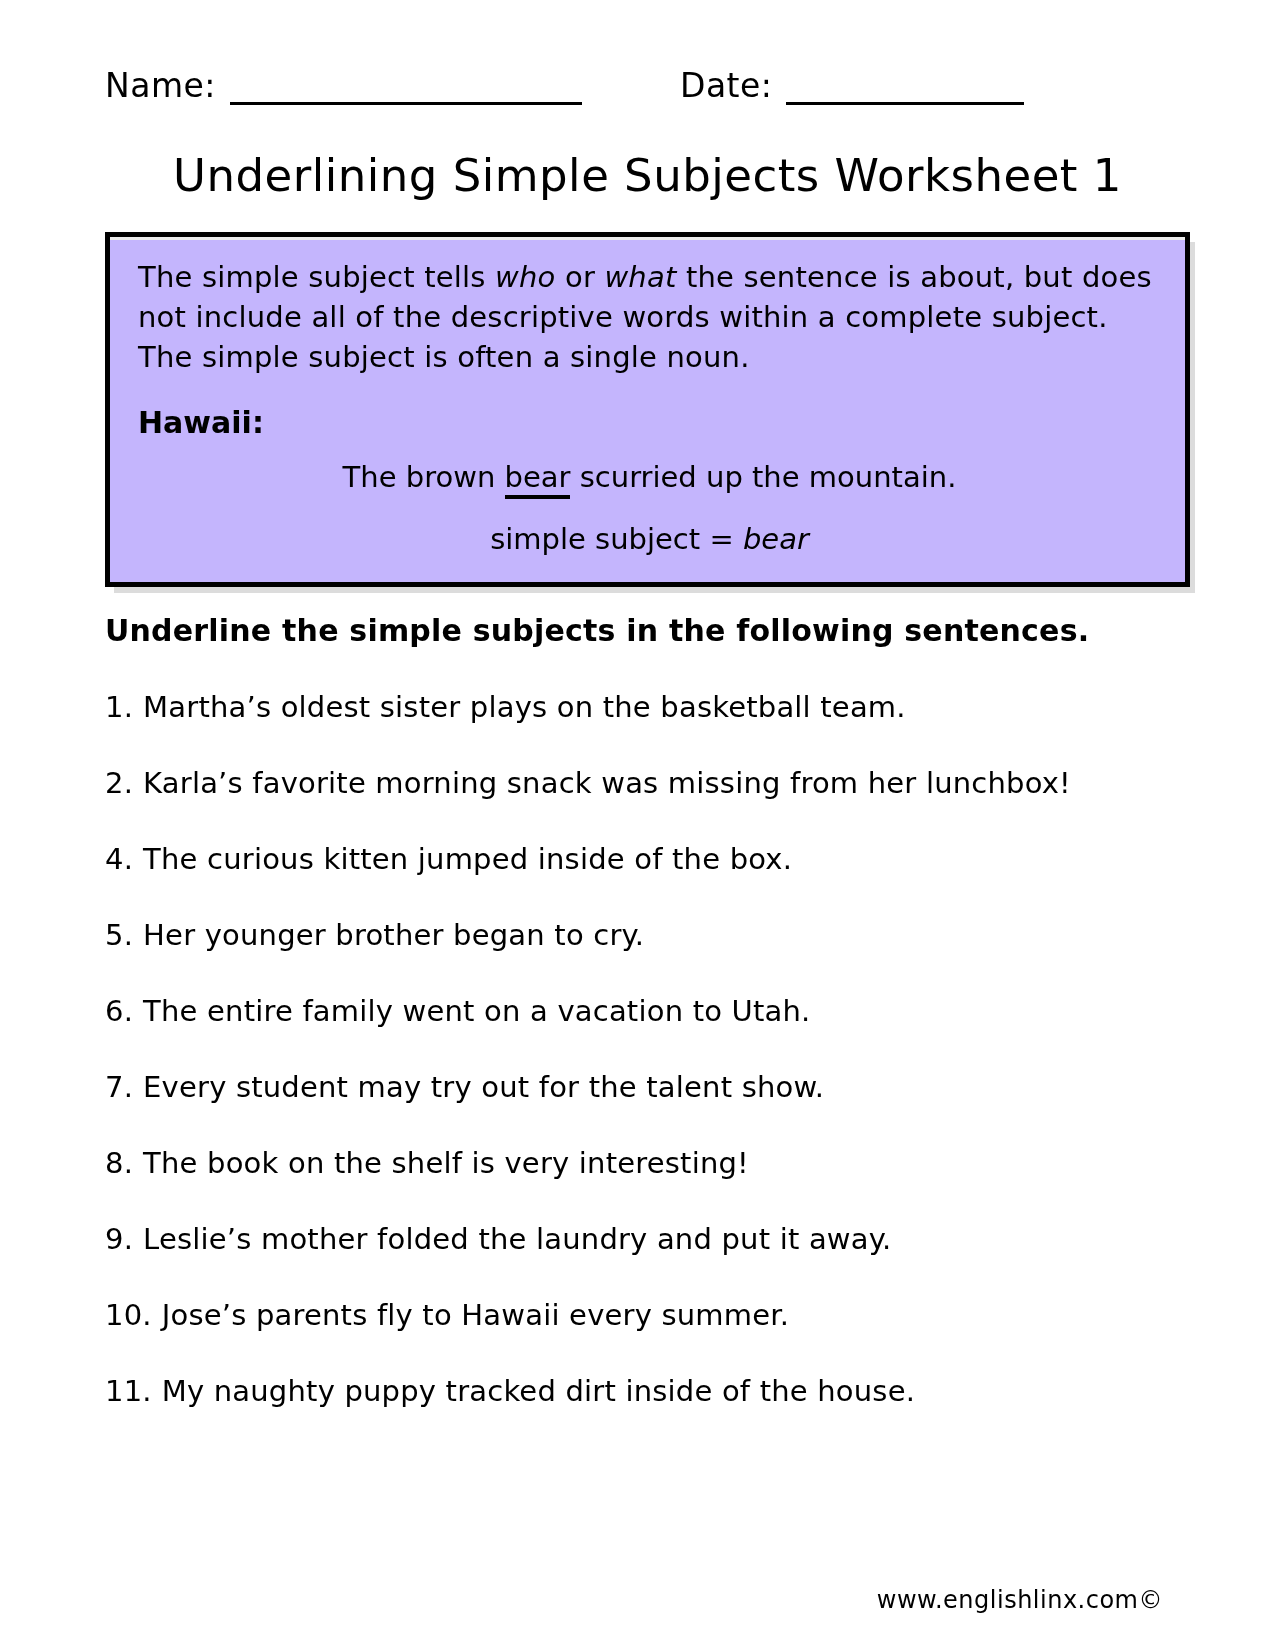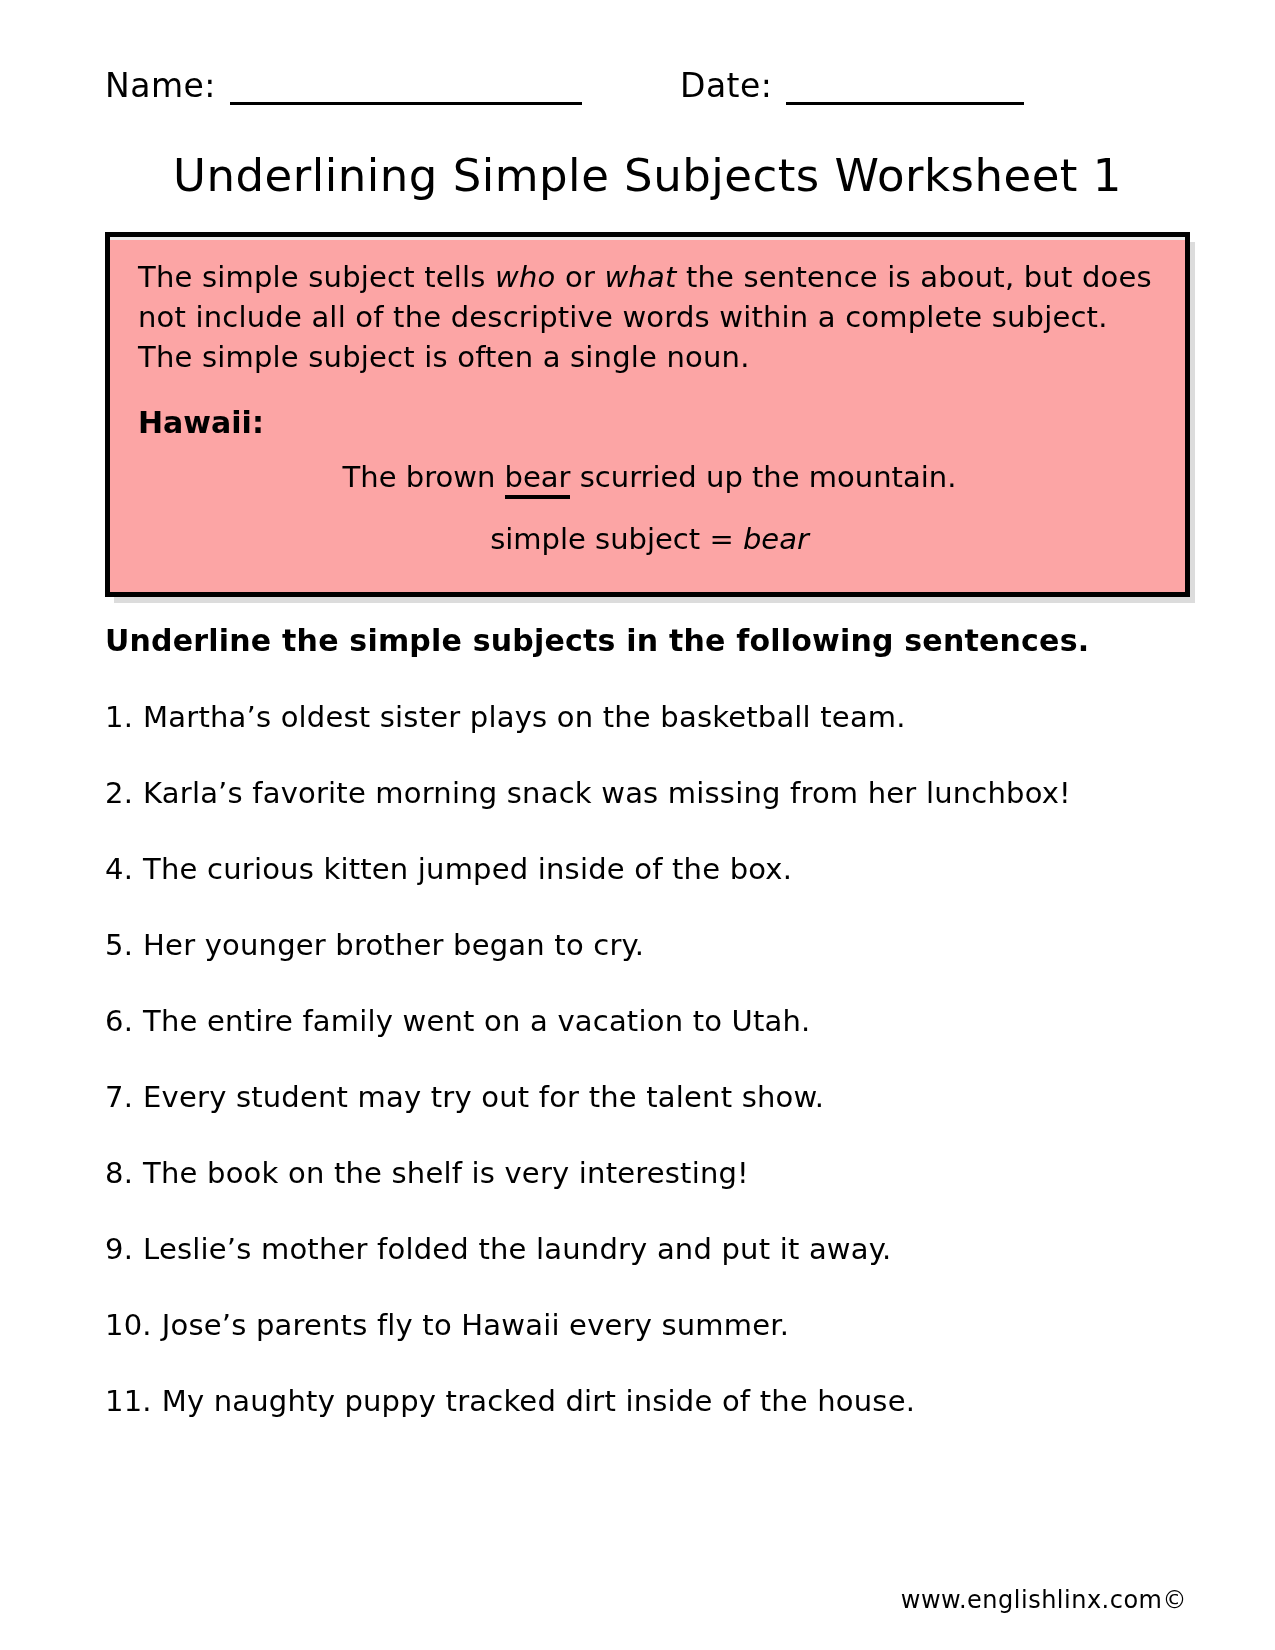--- a/index.html
+++ b/index.html
@@ -45,23 +45,23 @@
     font-size: 45px;
     font-weight: normal;
     letter-spacing: 0.5px;
     white-space: nowrap;
   }
 
   
   .info-box {
     margin-top: 30px;
     border: 5px solid #000;
-    background: #fca5a5;
+    background: #c4b5fd;
     box-shadow: 7px 8px 0 -2px #dcdcdc, inset 0 3px 0 #ececec;
-    padding: 20px 24px 36px 28px;
+    padding: 20px 24px 26px 28px;
   }
   .def {
     margin: 0;
     font-size: 29px;
     line-height: 40px;
     letter-spacing: 0.2px;
   }
   .example-label {
     margin: 28px 0 0 0;
     font-size: 30px;
@@ -96,21 +96,21 @@
     font-size: 29px;
     line-height: 34px;
     letter-spacing: 0.2px;
     white-space: nowrap;
   }
   .item .num { margin-right: 10px; }
 
   
   .footer {
     position: absolute;
-    right: 88px;
+    right: 112px;
     top: 1586px;
     font-size: 24px;
     letter-spacing: 0.5px;
   }
 </style>
 </head>
 <body>
 
 <div class="page">
 

